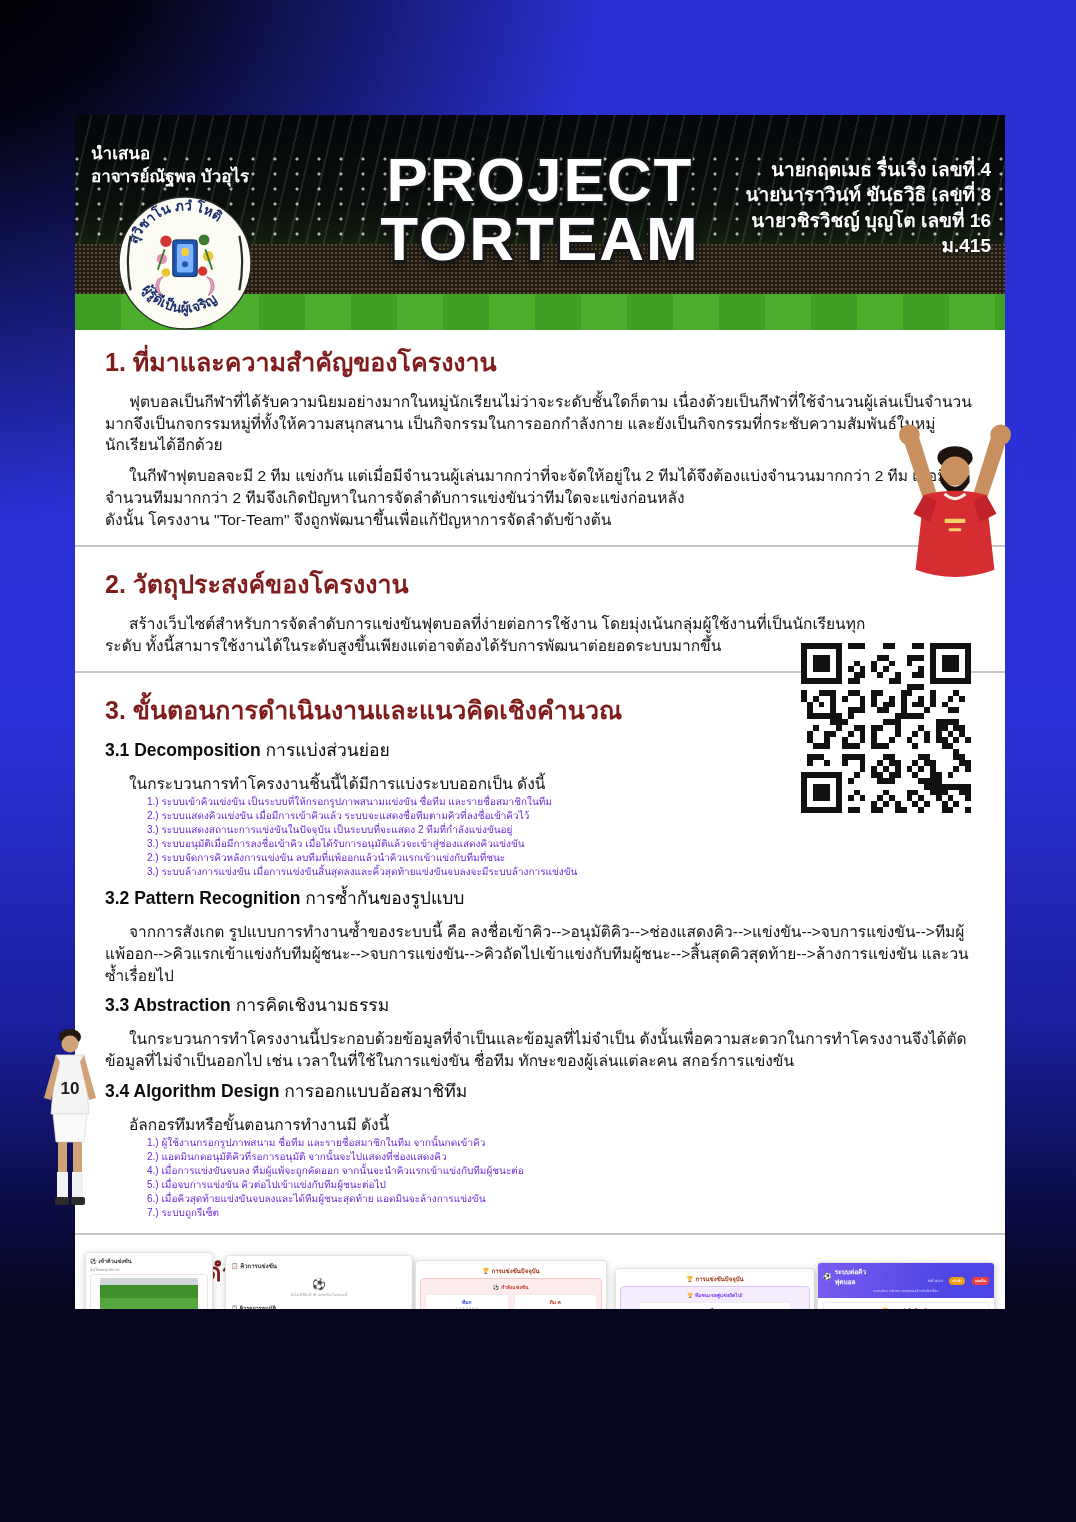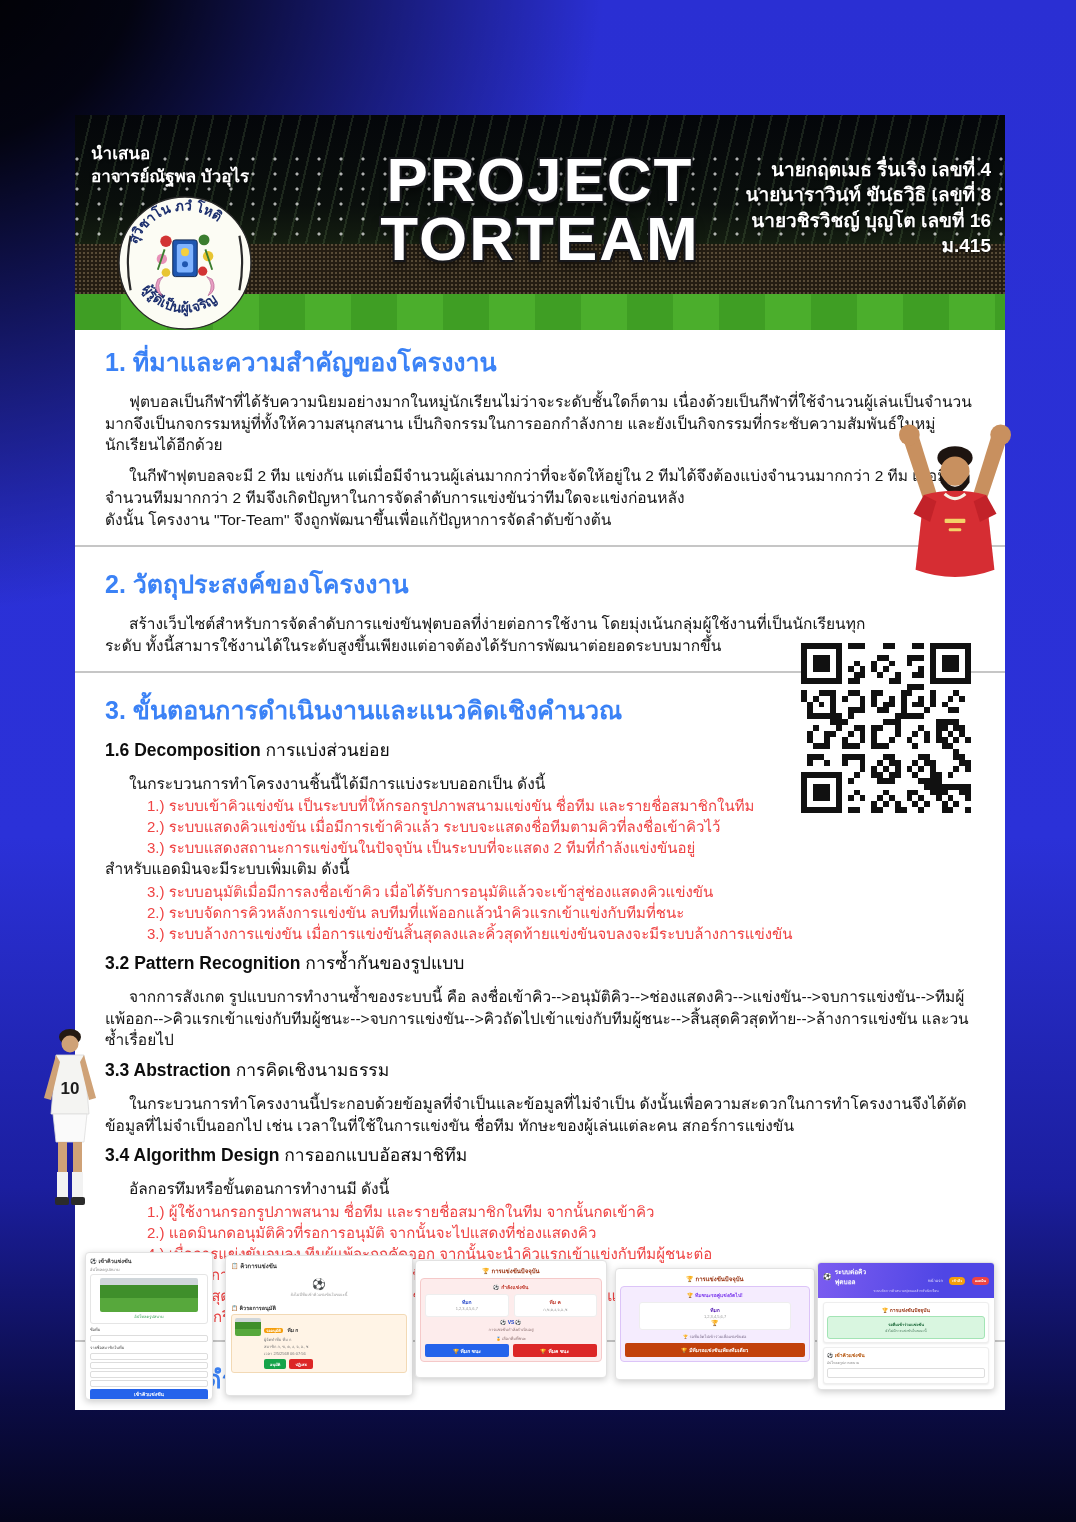--- a/index.html
+++ b/index.html
@@ -1,18 +1,18 @@
 <!DOCTYPE html>
 <html><head>
 <meta charset="utf-8">
 <style>
   html,body{margin:0;padding:0;background:#06061f;}
   *{box-sizing:border-box;}
   .stage{
-    position:relative;width:1076px;height:1522px;overflow:hidden;
+    position:relative;width:1076px;height:1309px;overflow:hidden;
     font-family:"Liberation Sans","DejaVu Sans",sans-serif;
     background-image:
       radial-gradient(120% 85% at -6% -4%, #000 0%, rgba(0,0,0,.92) 16%, rgba(0,0,0,0) 52%),
       linear-gradient(180deg,#2a2fd3 0%,#2b31d8 55%,#1b1e9e 78%,#0b0c45 92%,#05051c 100%);
   }
   .card{position:absolute;left:75px;top:115px;width:930px;height:1295px;background:#fff;overflow:hidden;}
   
   .hero{position:relative;height:215px;overflow:hidden;background:#05070a;}
   .hero-sky{position:absolute;inset:0;background:linear-gradient(180deg,#04060a 0%,#0a0f0c 42%,#131c10 58%,#1d2e15 68%,#255020 78%,#2f7a1f 86%,#44a127 100%);}
   .hero-truss{position:absolute;inset:0;background:repeating-linear-gradient(103deg,transparent 0 15px,rgba(150,195,130,.14) 15px 17px);}
@@ -26,29 +26,29 @@
     background:repeating-linear-gradient(90deg,#3f9e24 0 46px,#4bae2c 46px 92px);}
   .hero-present{position:absolute;left:16px;top:28px;color:#fff;font-weight:bold;font-size:17px;line-height:1.35;text-shadow:0 1px 3px rgba(0,0,0,.9);z-index:3;}
   .hero-title{position:absolute;left:0;right:0;top:36px;text-align:center;color:#fff;font-weight:800;font-size:62px;line-height:.95;letter-spacing:2px;z-index:2;
     text-shadow:2px 2px 0 #17181c,-2px 2px 0 #17181c,2px -2px 0 #17181c,-2px -2px 0 #17181c,0 6px 10px rgba(0,0,0,.55);}
   .hero-credits{position:absolute;right:14px;top:42px;text-align:right;color:#fff;font-weight:bold;font-size:19px;line-height:1.34;text-shadow:0 1px 3px rgba(0,0,0,.9);z-index:3;}
   .hero-credits .byline{font-size:20px;}
   .hero-logo{position:absolute;left:42px;top:80px;width:136px;height:136px;z-index:4;}
   
   .content{position:relative;}
   .sec{padding:2px 30px 8px;}
-  .sec-h{color:#3b82f6;font-size:25px;font-weight:800;margin:10px 0 6px;}
+  .sec-h{color:#7f1d1d;font-size:25px;font-weight:800;margin:10px 0 6px;}
   .body-p{font-size:15.5px;line-height:1.4;color:#151515;margin:0 0 1px;}
   .indent{text-indent:24px;margin-top:9px;}
   .divider{border:none;border-top:2px solid #c6c6c6;margin:5px 0;}
   .sub-h{font-size:17.5px;margin:5px 0 2px;color:#0d0d0d;}
   .sub-h .en{font-weight:800;}
   .sub-h .th{font-weight:400;}
   ul.plain{list-style:none;margin:0;padding:0 0 0 42px;}
-  ul.plain li{font-size:15px;line-height:1.4;color:#ef4444;}
+  ul.plain li{font-size:10px;line-height:1.4;color:#6d28d9;}
   .narrow{max-width:660px;}
   .qr{position:absolute;left:722px;top:528px;width:178px;height:170px;}
   .qr svg{width:100%;height:100%;}
   
   .player{position:absolute;z-index:6;}
   .player-salah{left:872px;top:412px;width:166px;height:195px;}
   .player-neymar{left:30px;top:1022px;width:82px;height:192px;}
   
   .panels{position:absolute;left:0;top:1135px;width:930px;height:160px;}
   .shot{position:absolute;background:#fff;border:1px solid #e2e2e2;border-radius:4px;box-shadow:0 2px 7px rgba(0,0,0,.2);overflow:hidden;color:#333;}
@@ -146,28 +146,27 @@
 
       <section class="sec">
         <h2 class="sec-h">2. วัตถุประสงค์ของโครงงาน</h2>
         <p class="body-p indent" style="max-width:790px">สร้างเว็บไซต์สำหรับการจัดลำดับการแข่งขันฟุตบอลที่ง่ายต่อการใช้งาน โดยมุ่งเน้นกลุ่มผู้ใช้งานที่เป็นนักเรียนทุกระดับ ทั้งนี้สามารใช้งานได้ในระดับสูงขึ้นเพียงแต่อาจต้องได้รับการพัฒนาต่อยอดระบบมากขึ้น</p>
       </section>
       <hr class="divider">
 
       <section class="sec">
         <h2 class="sec-h">3. ขั้นตอนการดำเนินงานและแนวคิดเชิงคำนวณ</h2>
 
-        <h3 class="sub-h"><span class="en">1.6 Decomposition</span><span class="th"> การแบ่งส่วนย่อย</span></h3>
+        <h3 class="sub-h"><span class="en">3.1 Decomposition</span><span class="th"> การแบ่งส่วนย่อย</span></h3>
         <p class="body-p indent narrow">ในกระบวนการทำโครงงานชิ้นนี้ได้มีการแบ่งระบบออกเป็น ดังนี้</p>
         <ul class="plain narrow">
           <li>1.) ระบบเข้าคิวแข่งขัน เป็นระบบที่ให้กรอกรูปภาพสนามแข่งขัน ชื่อทีม และรายชื่อสมาชิกในทีม</li>
           <li>2.) ระบบแสดงคิวแข่งขัน เมื่อมีการเข้าคิวแล้ว ระบบจะแสดงชื่อทีมตามคิวที่ลงชื่อเข้าคิวไว้</li>
           <li>3.) ระบบแสดงสถานะการแข่งขันในปัจจุบัน เป็นระบบที่จะแสดง 2 ทีมที่กำลังแข่งขันอยู่</li>
         </ul>
-        <p class="body-p narrow">สำหรับแอดมินจะมีระบบเพิ่มเติม ดังนี้</p>
         <ul class="plain" style="max-width:760px">
           <li>3.) ระบบอนุมัติเมื่อมีการลงชื่อเข้าคิว เมื่อได้รับการอนุมัติแล้วจะเข้าสู่ช่องแสดงคิวแข่งขัน</li>
           <li>2.) ระบบจัดการคิวหลังการแข่งขัน ลบทีมที่แพ้ออกแล้วนำคิวแรกเข้าแข่งกับทีมที่ชนะ</li>
           <li>3.) ระบบล้างการแข่งขัน เมื่อการแข่งขันสิ้นสุดลงและคิ้วสุดท้ายแข่งขันจบลงจะมีระบบล้างการแข่งขัน</li>
         </ul>
 
         <h3 class="sub-h"><span class="en">3.2 Pattern Recognition</span><span class="th"> การซ้ำกันของรูปแบบ</span></h3>
         <p class="body-p indent" style="max-width:865px">จากการสังเกต รูปแบบการทำงานซ้ำของระบบนี้ คือ ลงชื่อเข้าคิว--&gt;อนุมัติคิว--&gt;ช่องแสดงคิว--&gt;แข่งขัน--&gt;จบการแข่งขัน--&gt;ทีมผู้แพ้ออก--&gt;คิวแรกเข้าแข่งกับทีมผู้ชนะ--&gt;จบการแข่งขัน--&gt;คิวถัดไปเข้าแข่งกับทีมผู้ชนะ--&gt;สิ้นสุดคิวสุดท้าย--&gt;ล้างการแข่งขัน และวนซ้ำเรื่อยไป</p>
 
         <h3 class="sub-h"><span class="en">3.3 Abstraction</span><span class="th"> การคิดเชิงนามธรรม</span></h3>

